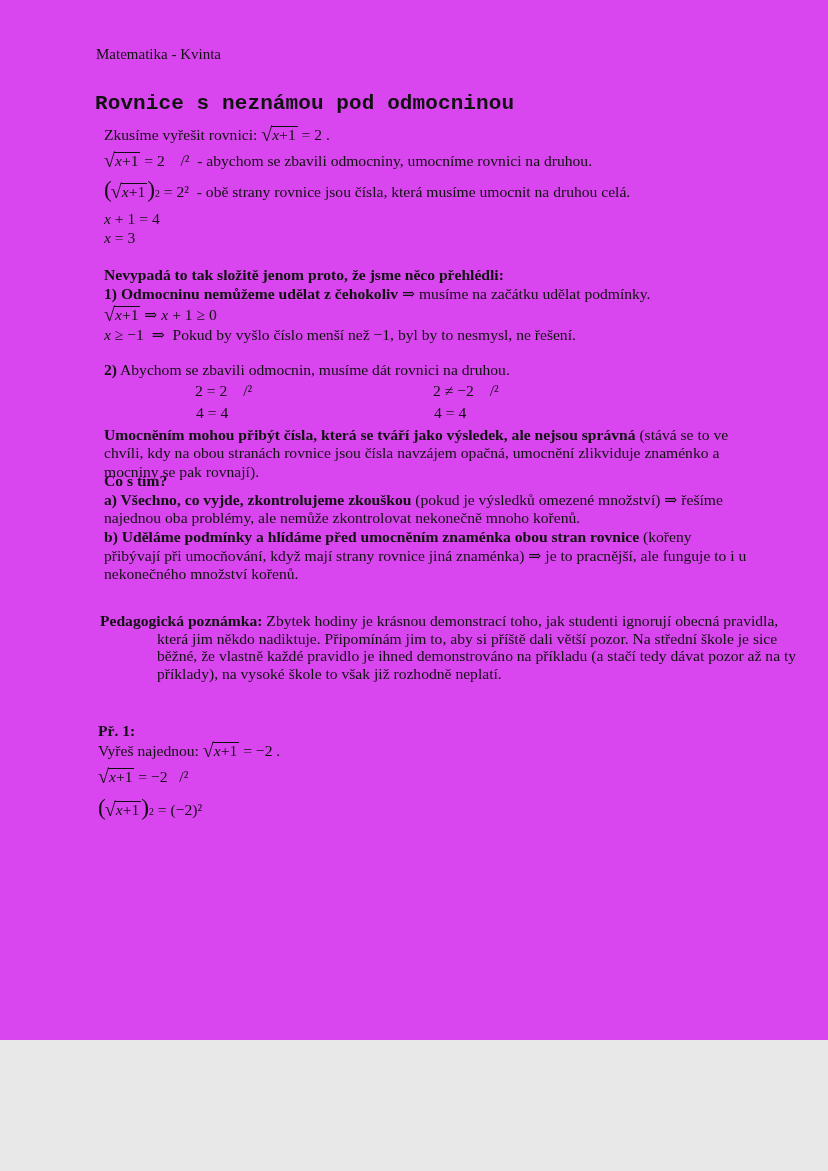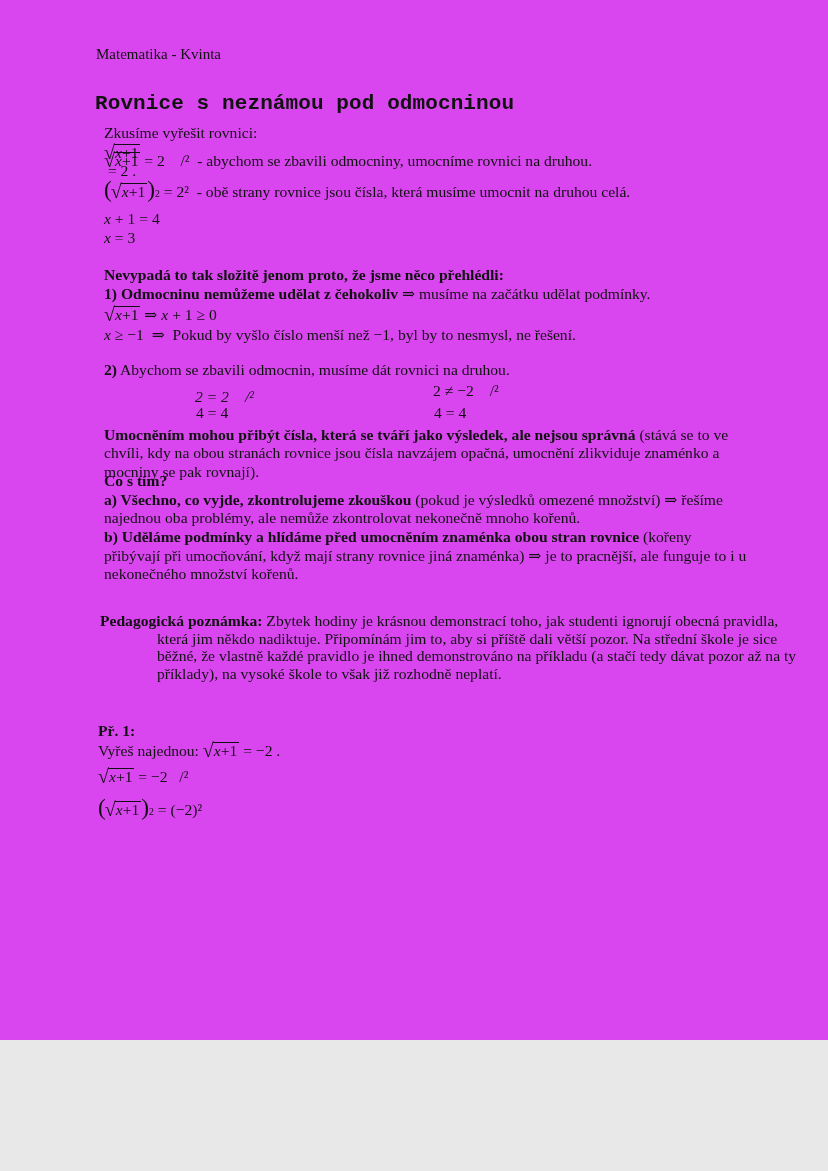--- a/index.html
+++ b/index.html
@@ -18,37 +18,37 @@
   .sg{font-size:1.28em;line-height:1;letter-spacing:-1px;transform:translateY(0.03em);}
   .rd{border-top:1.4px solid #111;padding:0 2px 0 1px;line-height:1.05;white-space:pre;}
   .bigp{font-size:1.5em;line-height:1;vertical-align:-0.18em;letter-spacing:-1px;}
   sup.hs{font-size:0.62em;line-height:0;vertical-align:0.72em;margin-left:1px;}
   .math{white-space:pre;}
   
   #header{left:96px;top:46px;font-size:15px;}
   #title{left:95px;top:92px;font-size:21px;font-weight:bold;letter-spacing:0.1px;font-family:Liberation Mono, monospace;}
   
   #intro{left:104px;top:124px;}
-  #intro .l1{height:26px;flex-direction:column;}
+  #intro .l1{height:26px;}
   #intro .l2{height:28px;}
   #intro .l3{height:32px;}
   #intro .l4{height:19px;}
   #intro .l5{height:19px;}
   
   #mistake{left:104px;top:266px;}
   #mistake .h{height:19px;}
   #mistake .i1{height:19px;}
   #mistake .m1{height:22px;}
   #mistake .m2{height:19px;}
   
   #squaring{left:104px;top:361px;width:644px;}
   #squaring .i2{height:19px;}
   .colrow{position:relative;height:46px;}
   .colrow .c{position:absolute;white-space:pre;}
-  .c1{left:91px;top:8px;font-style:italic;}
+  .c1{left:91px;top:2px;}
   .c2{left:329px;top:2px;}
   .c1b{left:92px;top:24px;}
   .c2b{left:330px;top:24px;}
   .op{margin-left:16px;}
   .para{line-height:18.4px;}
   
   #solution{left:104px;top:472px;width:644px;}
   #solution .h{height:19px;}
   #solution .para{line-height:18.2px;}
   #solution .pb{margin-top:1px;}

